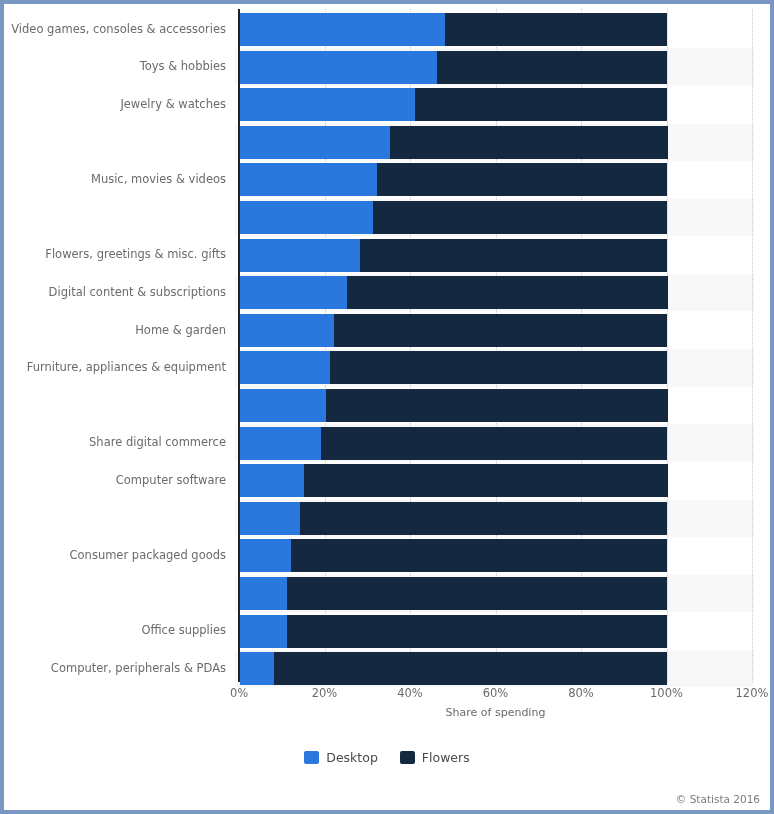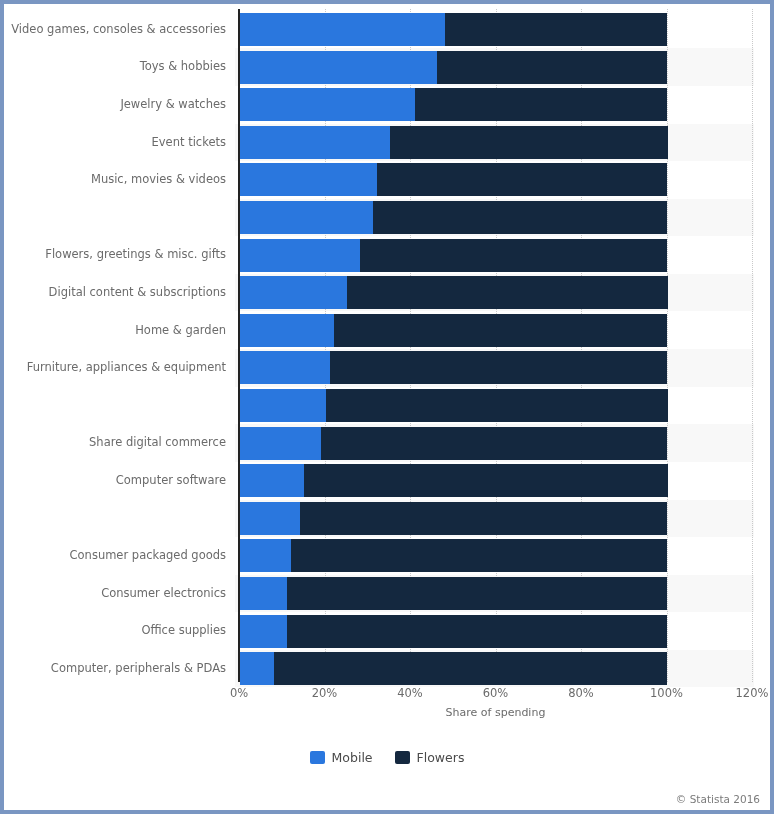--- a/index.html
+++ b/index.html
@@ -198,21 +198,20 @@
           </div>
         </div>
         <div class="cat-row" style="top: 81.9px; padding-left: 26px;">
           <div class="cat-label">Jewelry &amp; watches</div>
           <div class="bar-wrap" style="width: 427.5px; height: 33px;">
             <div class="seg-mobile" title="Mobile: 41%" style="width: 41%; background: rgb(42, 119, 222);"></div>
             <div class="seg-desktop" title="Desktop: 59%" style="width: 59%; background: rgb(20, 40, 63);"></div>
           </div>
         </div>
         <div class="cat-row" style="top: 119.5px;">
-          <div class="cat-label">Event tickets</div>
           <div class="bar-wrap" style="width: 427.5px; height: 33px;">
             <div class="seg-mobile" title="Mobile: 35%" style="width: 35%; background: rgb(42, 119, 222);"></div>
             <div class="seg-desktop" title="Desktop: 65%" style="width: 65%; background: rgb(20, 40, 63);"></div>
           </div>
         </div>
         <div class="cat-row" style="top: 157.1px;">
           <div class="cat-label">Music, movies &amp; videos</div>
           <div class="bar-wrap" style="width: 427.5px; height: 33px;">
             <div class="seg-mobile" title="Mobile: 32%" style="width: 32%; background: rgb(42, 119, 222);"></div>
             <div class="seg-desktop" title="Desktop: 68%" style="width: 68%; background: rgb(20, 40, 63);"></div>
@@ -279,21 +278,20 @@
           </div>
         </div>
         <div class="cat-row" style="top: 533.1px;">
           <div class="cat-label">Consumer packaged goods</div>
           <div class="bar-wrap" style="width: 427.5px; height: 33px;">
             <div class="seg-mobile" title="Mobile: 12%" style="width: 12%; background: rgb(42, 119, 222);"></div>
             <div class="seg-desktop" title="Desktop: 88%" style="width: 88%; background: rgb(20, 40, 63);"></div>
           </div>
         </div>
         <div class="cat-row" style="top: 570.7px;">
-          <div class="cat-label">Consumer electronics</div>
           <div class="bar-wrap" style="width: 427.5px; height: 33px;">
             <div class="seg-mobile" title="Mobile: 11%" style="width: 11%; background: rgb(42, 119, 222);"></div>
             <div class="seg-desktop" title="Desktop: 89%" style="width: 89%; background: rgb(20, 40, 63);"></div>
           </div>
         </div>
         <div class="cat-row" style="top: 608.3px;">
           <div class="cat-label">Office supplies</div>
           <div class="bar-wrap" style="width: 427.5px; height: 33px;">
             <div class="seg-mobile" title="Mobile: 11%" style="width: 11%; background: rgb(42, 119, 222);"></div>
             <div class="seg-desktop" title="Desktop: 89%" style="width: 89%; background: rgb(20, 40, 63);"></div>
@@ -318,21 +316,21 @@
         <div class="x-tick-label" style="left: 547px;">80%</div>
         <div class="x-tick-label" style="left: 632.5px;">100%</div>
         <div class="x-tick-label" style="left: 718px;">120%</div>
       </div>
     <div id="x-axis-title" style="left: 235px; width: 513px;">Share of spending</div>
   </div>
 
   <div id="legend">
       <div class="legend-item">
         <span class="legend-swatch" style="background: rgb(42, 119, 222);"></span>
-        <span class="legend-label">Mobile</span>
+        <span class="legend-label">Desktop</span>
       </div>
       <div class="legend-item">
         <span class="legend-swatch" style="background: rgb(20, 40, 63);"></span>
         <span class="legend-label">Flowers</span>
       </div>
     </div>
 
   <div id="footer">© Statista 2016</div>
 
 </div>

